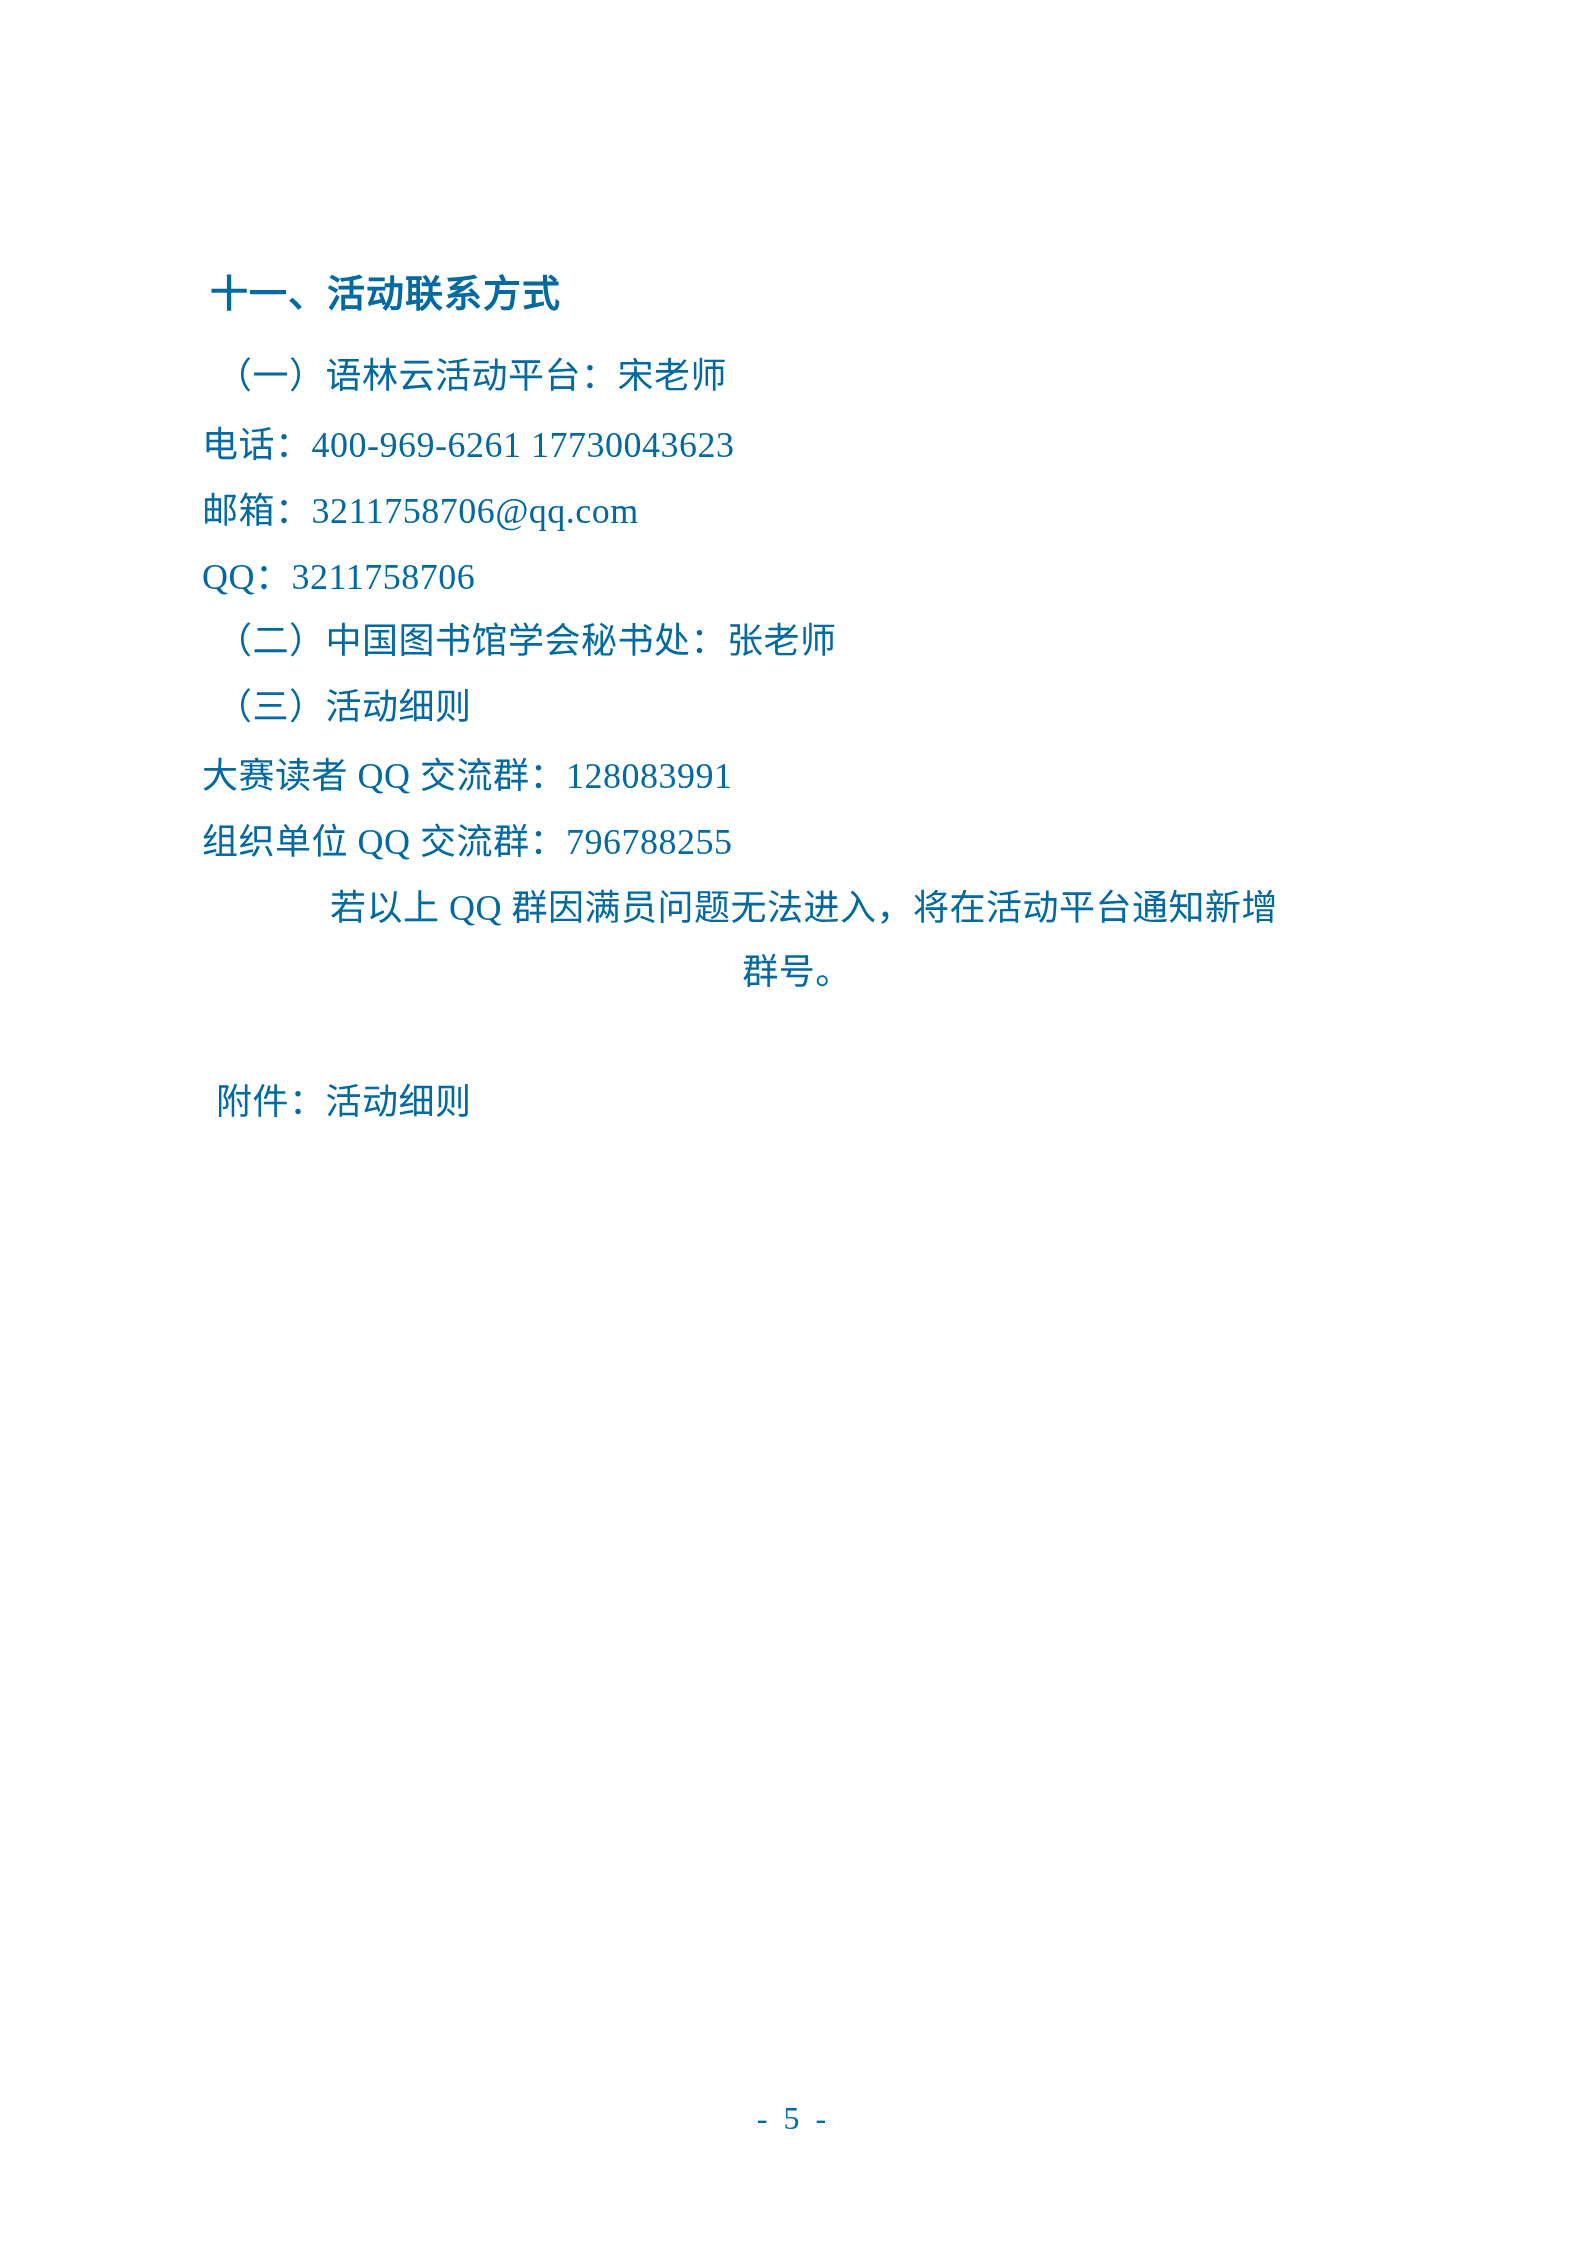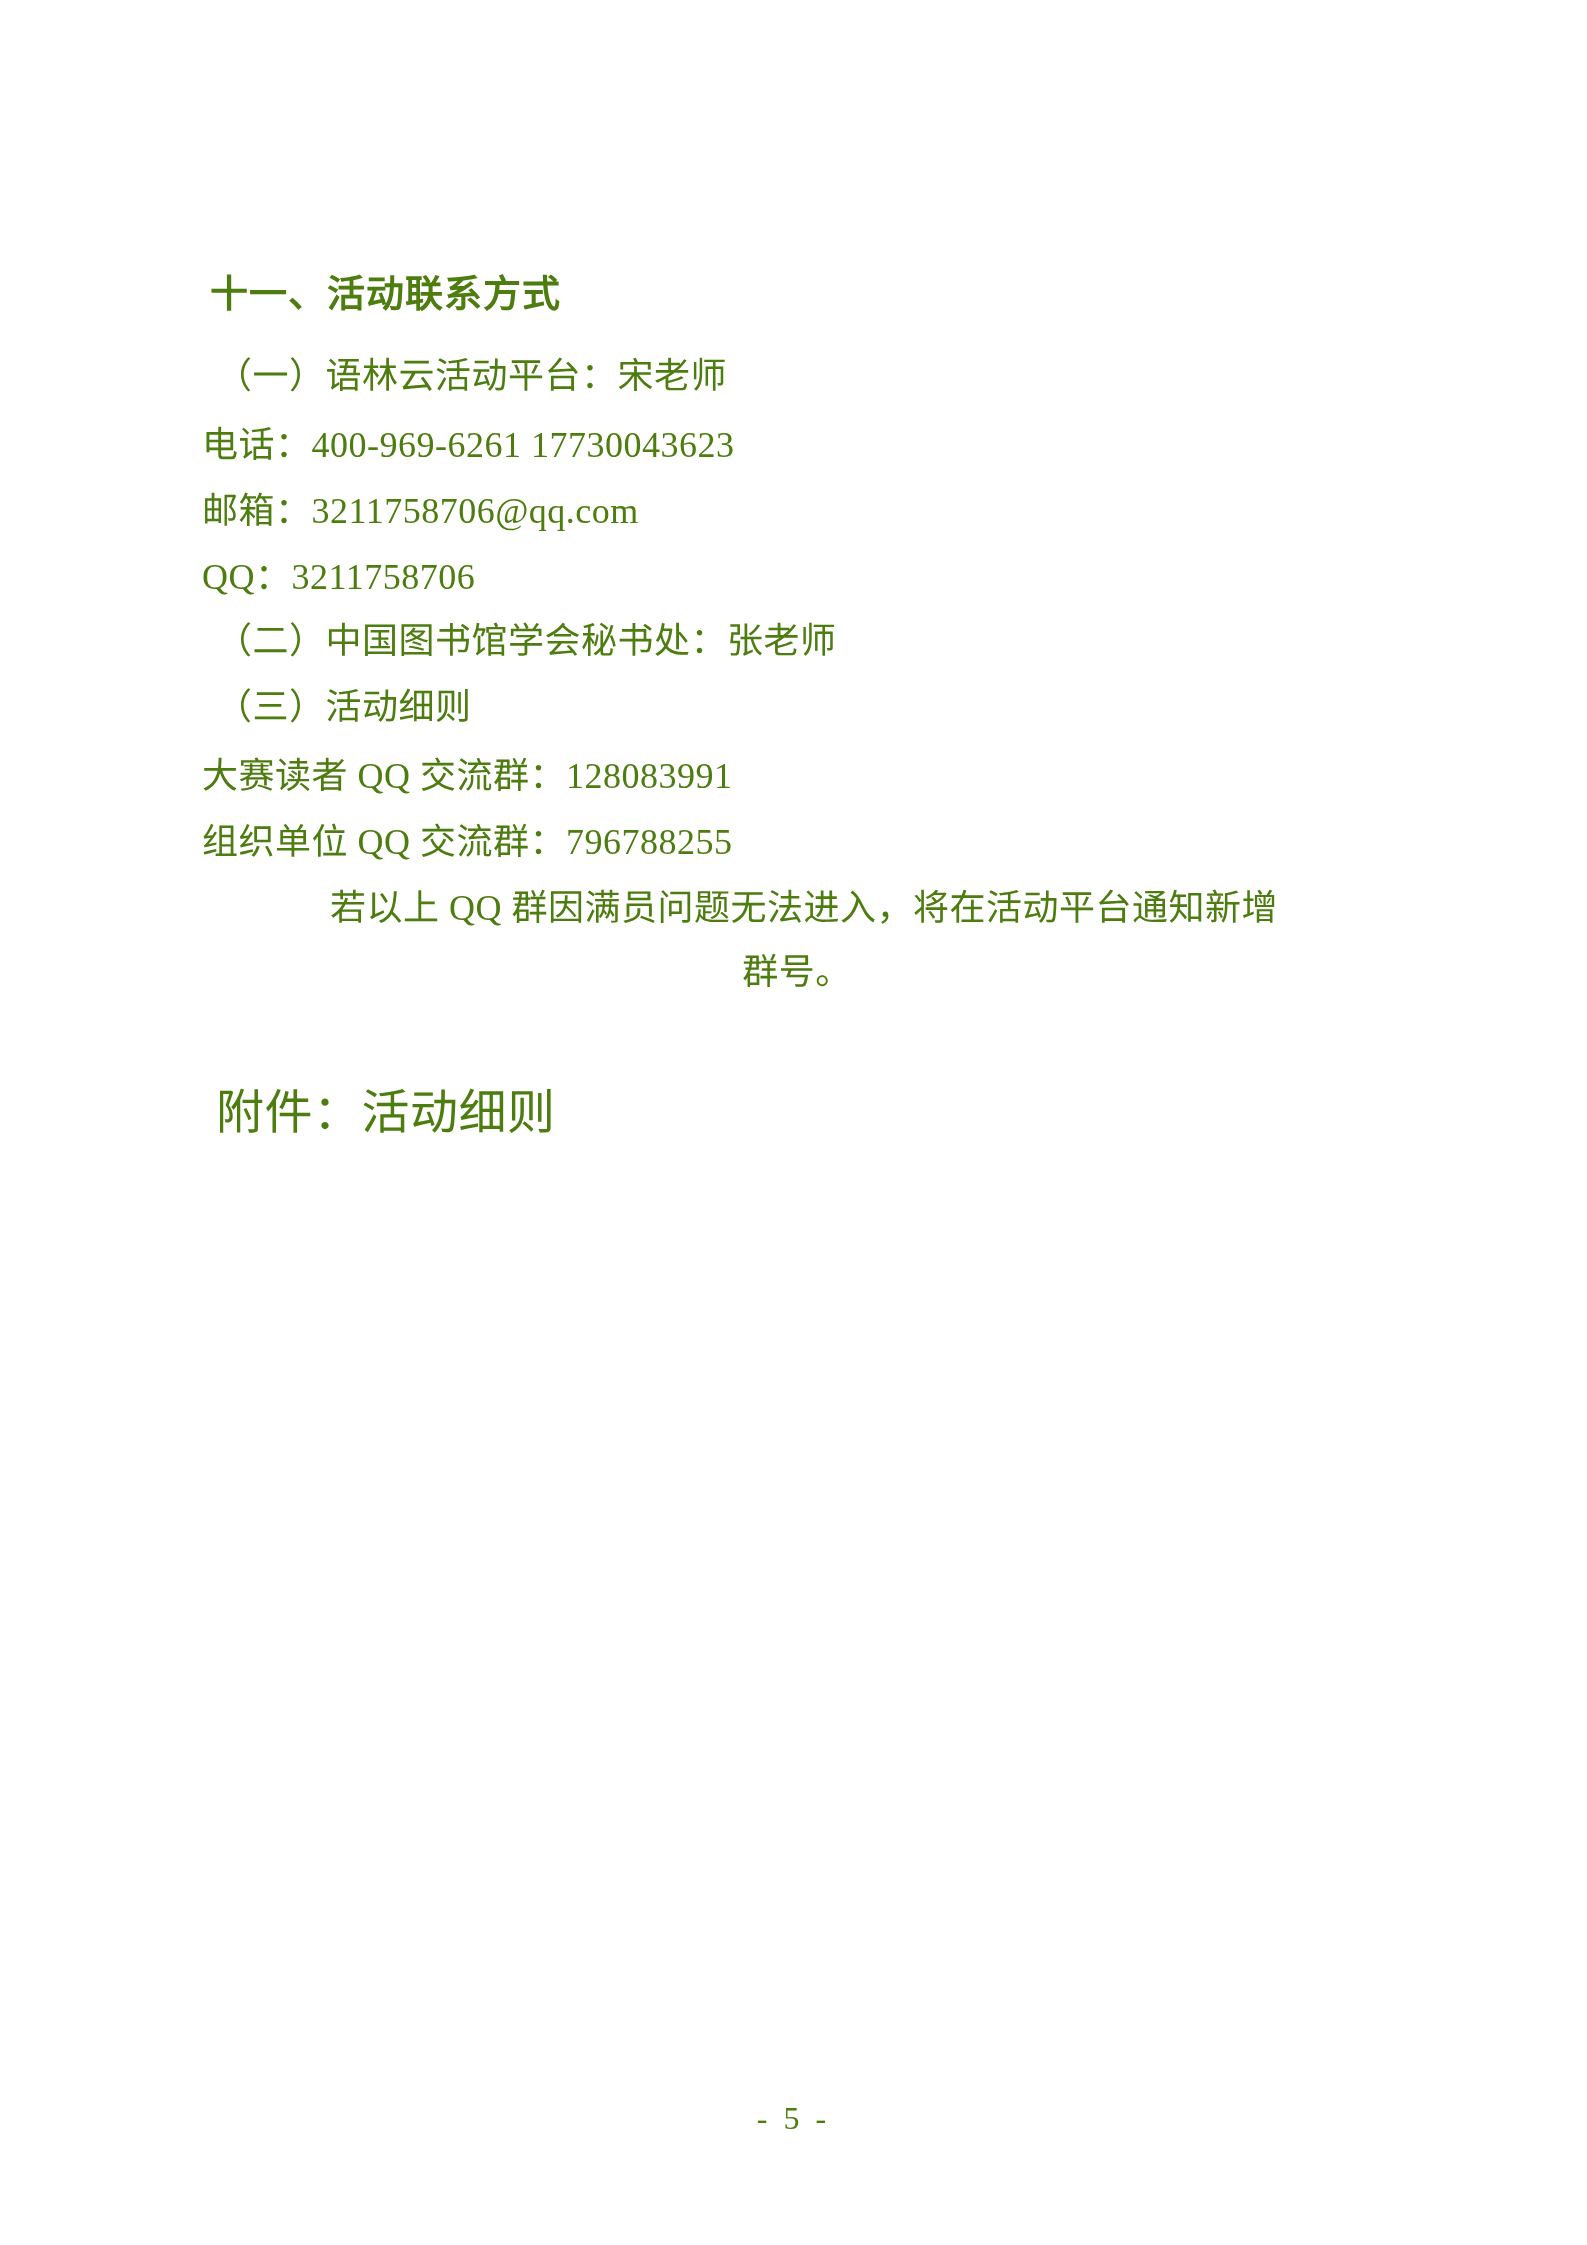--- a/index.html
+++ b/index.html
@@ -8,21 +8,21 @@
     background: #ffffff;
   }
   .page {
     position: relative;
     width: 1587px;
     height: 2245px;
     background: #ffffff;
     margin: 0 auto;
     overflow: hidden;
     font-family: "Liberation Serif", "DejaVu Serif", serif;
-    color: #4d7c0f;
+    color: #0369a1;
   }
   .content {
     position: absolute;
     left: 202px;
     top: 268px;
     width: 1190px;
   }
   .section-title {
     font-family: "DejaVu Sans", "Liberation Sans", sans-serif;
     font-weight: bold;
@@ -62,21 +62,21 @@
     padding-left: 14px;
   }
   .wrap-para .next-line {
     display: block;
     padding-left: 0;
   }
   .spacer-lg {
     height: 66px;
   }
   .attachment {
-    font-size: 48px;
+    font-size: 36px;
     line-height: 1.78;
     letter-spacing: 0.5px;
     padding-left: 14px;
     margin: 0;
   }
   .signature {
     position: absolute;
     left: 202px;
     top: 1008px;
     width: 1190px;

